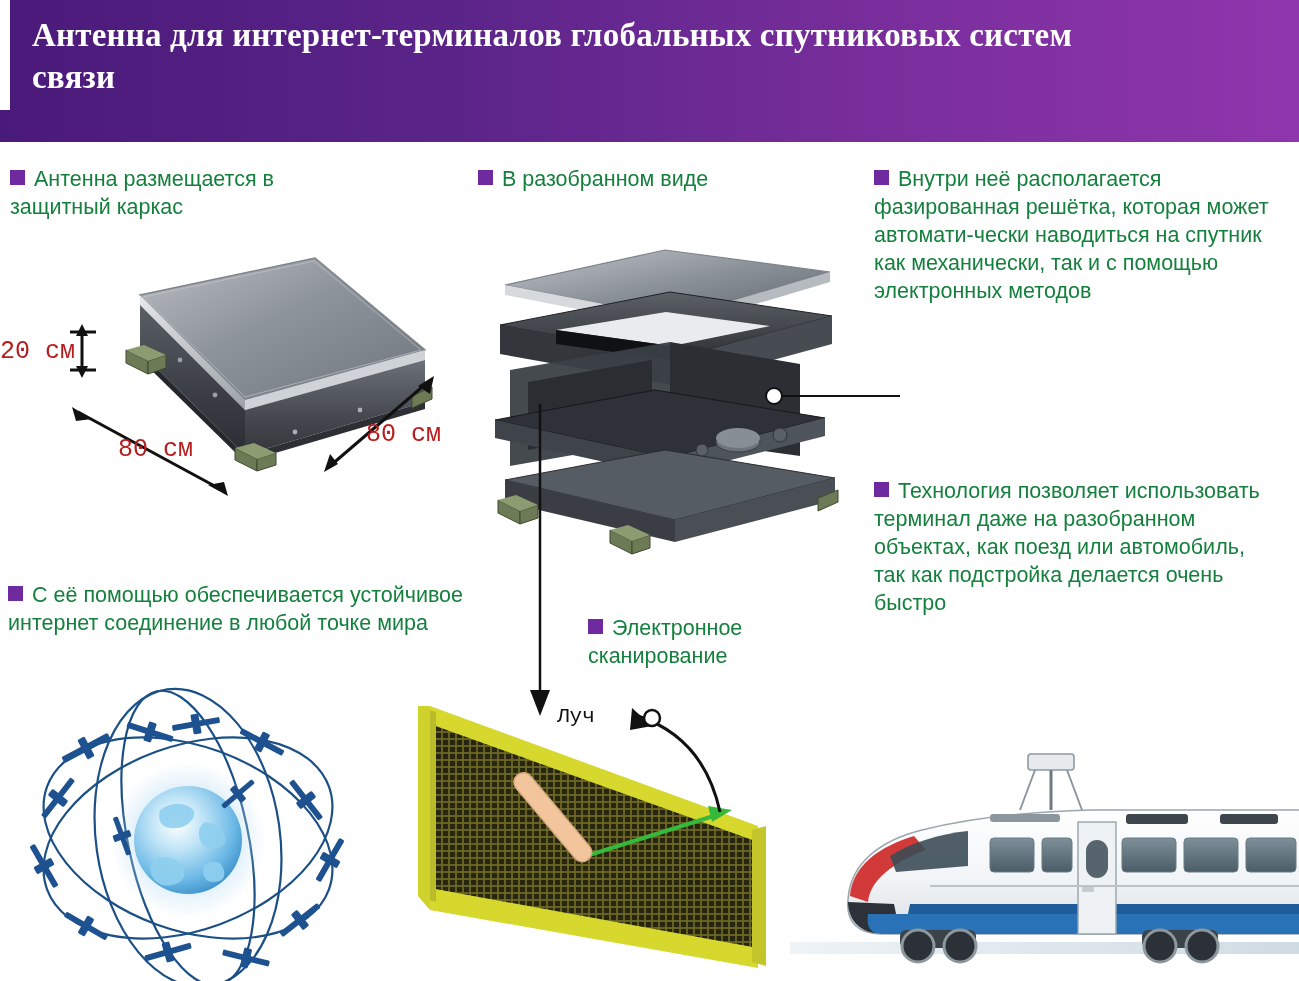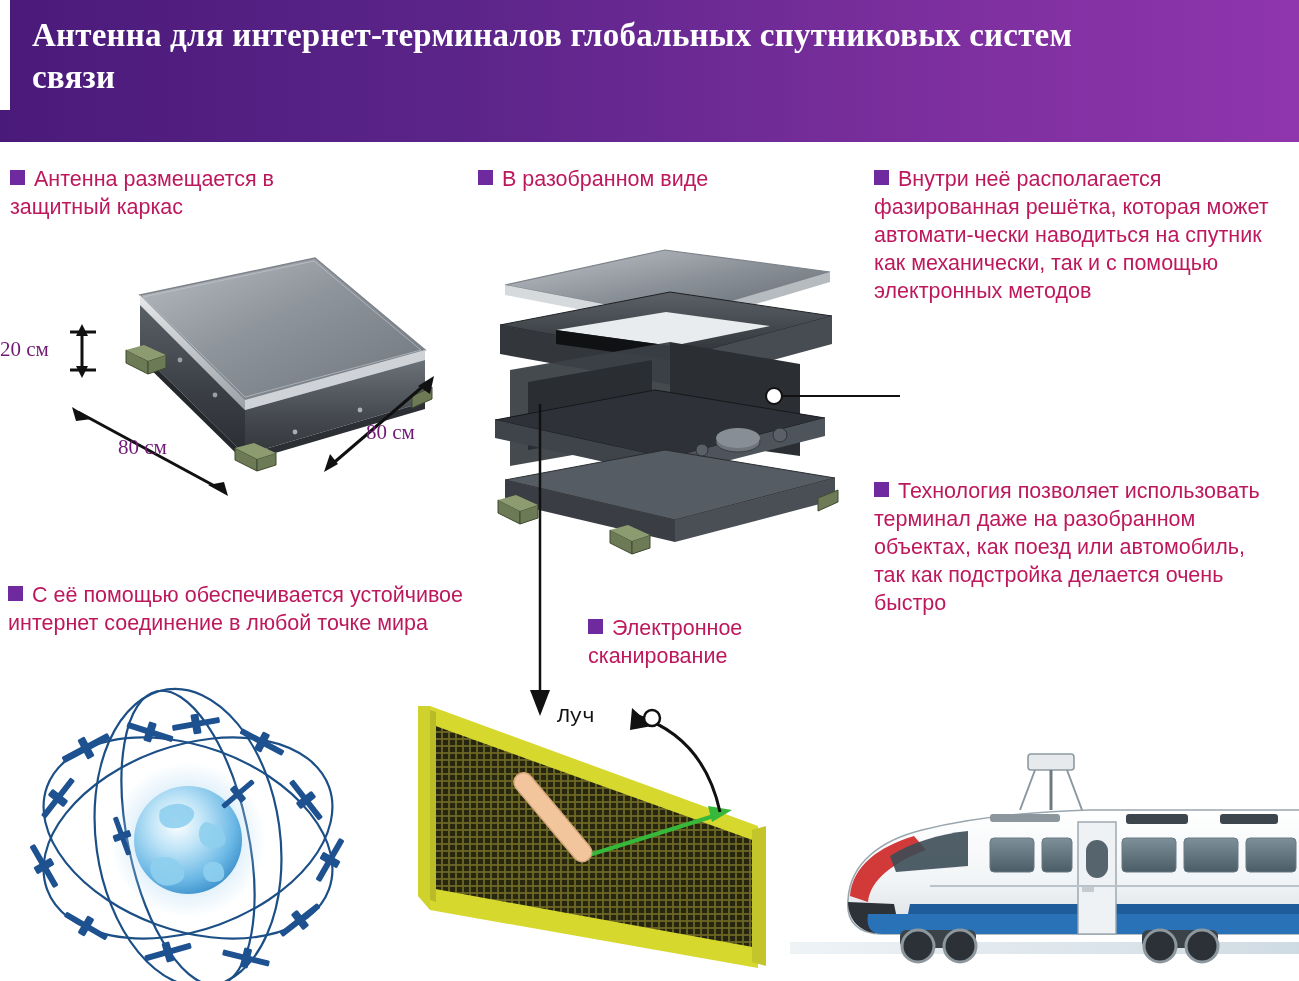--- a/index.html
+++ b/index.html
@@ -41,21 +41,21 @@
     letter-spacing: 0.2px;
     font-family: "Liberation Serif", "DejaVu Serif", serif;
   }
 
   
   .callout {
     position: absolute;
     font-family: "Liberation Sans", sans-serif;
     font-size: 21.5px;
     line-height: 1.30;
-    color: #be185d;
+    color: #15803d;
   }
   .bullet {
     display: inline-block;
     width: 15px;
     height: 15px;
     background: #6e2a9e;
     margin-right: 9px;
     vertical-align: 1px;
   }
   .callout .txt { display: inline; }
@@ -66,23 +66,23 @@
   #callout-4 { left: 874px; top: 478px; width: 400px; }
   #callout-5 { left: 8px;   top: 582px; width: 480px; }
   #callout-6 { left: 588px; top: 615px; width: 250px; }
 
   
   svg.art { position: absolute; overflow: visible; }
 
   
   .dim-label {
     position: absolute;
-    font-family: Liberation Serif, serif;
-    font-size: 21px;
-    color: #701a75;
+    font-family: Liberation Mono, monospace;
+    font-size: 25px;
+    color: #b91c1c;
   }
   #dim-height { left: 0px;   top: 337px; }
   #dim-left   { left: 118px; top: 435px; }
   #dim-right  { left: 366px; top: 420px; }
 
   .beam-label {
     position: absolute;
     left: 557px; top: 705px;
     font-family: Liberation Mono, monospace;
     font-size: 21px;

